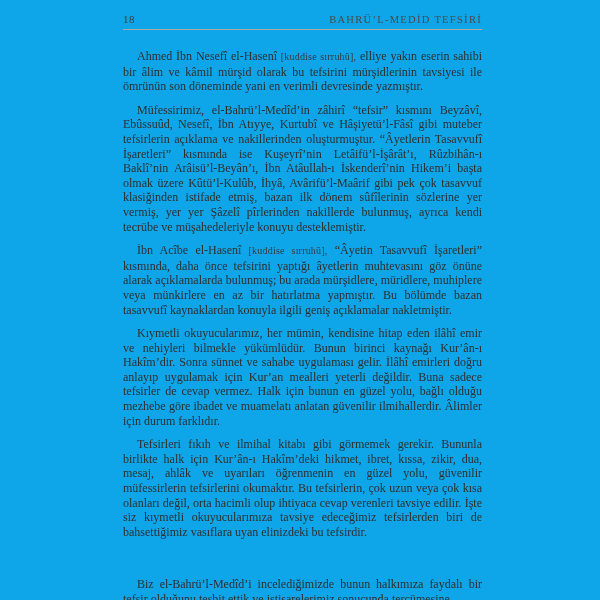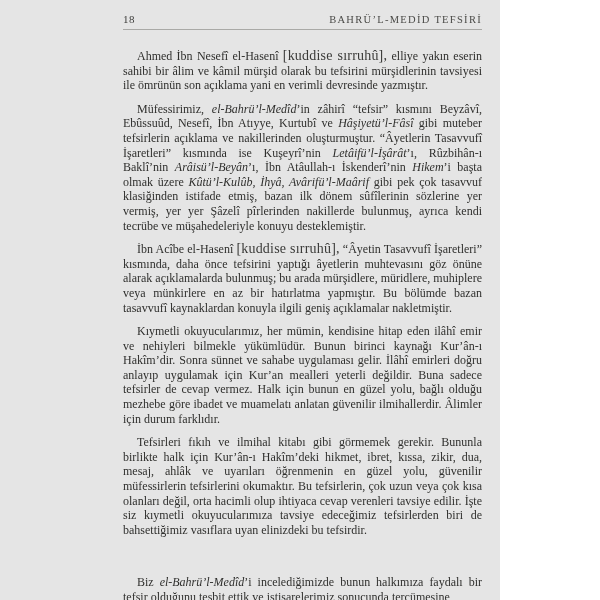--- a/index.html
+++ b/index.html
@@ -2,23 +2,23 @@
 <html lang="tr"><head>
 <meta charset="utf-8">
 <style>
   html, body {
     margin: 0;
     padding: 0;
     background: #ffffff;
   }
   .page {
     position: relative;
-    width: 500px;
+    width: 600px;
     height: 600px;
-    background: #e5e5e5;
+    background: #0ea5e9;
     font-family: "Liberation Serif", "DejaVu Serif", serif;
     color: #30302e;
     overflow: hidden;
   }
   .content {
     position: absolute;
     left: 123px;
     top: 13px;
     width: 359px;
   }
@@ -49,38 +49,38 @@
     text-indent: 14px;
     color: #2f2f2d;
     hyphens: auto;
     -webkit-hyphens: auto;
   }
   .body-text .para:last-child {
     margin-bottom: 0;
     margin-top: 38px;
   }
   .para .normal { font-style: normal; }
-  .para .italic { font-style: italic; }
+  .para .italic { }
   .para .small {
-    font-size: 14px;
+    font-size: 10px;
     letter-spacing: 0.2px;
     color: #3a3a38;
   }
 </style>
 </head>
 <body>
 
 <div class="page">
   <div class="content">
     <div class="page-header">
       <span class="page-number">18</span>
       <span class="running-title">BAHRÜ’L-MEDİD TEFSİRİ</span>
     </div>
     <div class="body-text">
-        <p class="para"><span class="normal">Ahmed İbn Nesefî el-Hasenî </span><span class="small">[kuddise sırruhû],</span><span class="normal"> elliye yakın eserin sahibi bir âlim ve kâmil mürşid olarak bu tefsirini mürşidlerinin tavsiyesi ile ömrünün son açıklama yani en verimli devresinde yazmıştır.</span></p>
+        <p class="para"><span class="normal">Ahmed İbn Nesefî el-Hasenî </span><span class="small">[kuddise sırruhû],</span><span class="normal"> elliye yakın eserin sahibi bir âlim ve kâmil mürşid olarak bu tefsirini mürşidlerinin tavsiyesi ile ömrünün son döneminde yani en verimli devresinde yazmıştır.</span></p>
         <p class="para"><span class="normal">Müfessirimiz, </span><span class="italic">el-Bahrü’l-Medîd</span><span class="normal">’in zâhirî “tefsir” kısmını Beyzâvî, Ebûssuûd, Nesefî, İbn Atıyye, Kurtubî ve </span><span class="italic">Hâşiyetü’l-Fâsî</span><span class="normal"> gibi muteber tefsirlerin açıklama ve nakillerinden oluşturmuştur. “Âyetlerin Tasavvufî İşaretleri” kısmında ise Kuşeyrî’nin </span><span class="italic">Letâifü’l-İşârât</span><span class="normal">’ı, Rûzbihân-ı Baklî’nin </span><span class="italic">Arâisü’l-Beyân</span><span class="normal">’ı, İbn Atâullah-ı İskenderî’nin </span><span class="italic">Hikem</span><span class="normal">’i başta olmak üzere </span><span class="italic">Kûtü’l-Kulûb, İhyâ, Avârifü’l-Maârif</span><span class="normal"> gibi pek çok tasavvuf klasiğinden istifade etmiş, bazan ilk dönem sûfîlerinin sözlerine yer vermiş, yer yer Şâzelî pîrlerinden nakillerde bulunmuş, ayrıca kendi tecrübe ve müşahedeleriyle konuyu desteklemiştir.</span></p>
         <p class="para"><span class="normal">İbn Acîbe el-Hasenî </span><span class="small">[kuddise sırruhû],</span><span class="normal"> “Âyetin Tasavvufî İşaretleri” kısmında, daha önce tefsirini yaptığı âyetlerin muhtevasını göz önüne alarak açıklamalarda bulunmuş; bu arada mürşidlere, müridlere, muhiplere veya münkirlere en az bir hatırlatma yapmıştır. Bu bölümde bazan tasavvufî kaynaklardan konuyla ilgili geniş açıklamalar nakletmiştir.</span></p>
         <p class="para"><span class="normal">Kıymetli okuyucularımız, her mümin, kendisine hitap eden ilâhî emir ve nehiyleri bilmekle yükümlüdür. Bunun birinci kaynağı Kur’ân-ı Hakîm’dir. Sonra sünnet ve sahabe uygulaması gelir. İlâhî emirleri doğru anlayıp uygulamak için Kur’an mealleri yeterli değildir. Buna sadece tefsirler de cevap vermez. Halk için bunun en güzel yolu, bağlı olduğu mezhebe göre ibadet ve muamelatı anlatan güvenilir ilmihallerdir. Âlimler için durum farklıdır.</span></p>
         <p class="para"><span class="normal">Tefsirleri fıkıh ve ilmihal kitabı gibi görmemek gerekir. Bununla birlikte halk için Kur’ân-ı Hakîm’deki hikmet, ibret, kıssa, zikir, dua, mesaj, ahlâk ve uyarıları öğrenmenin en güzel yolu, güvenilir müfessirlerin tefsirlerini okumaktır. Bu tefsirlerin, çok uzun veya çok kısa olanları değil, orta hacimli olup ihtiyaca cevap verenleri tavsiye edilir. İşte siz kıymetli okuyucularımıza tavsiye edeceğimiz tefsirlerden biri de bahsettiğimiz vasıflara uyan elinizdeki bu tefsirdir.</span></p>
         <p class="para"><span class="normal">Biz </span><span class="italic">el-Bahrü’l-Medîd</span><span class="normal">’i incelediğimizde bunun halkımıza faydalı bir tefsir olduğunu tesbit ettik ve istişarelerimiz sonucunda tercümesine</span></p>
       </div>
   </div>
 </div>
 
 </body></html>

